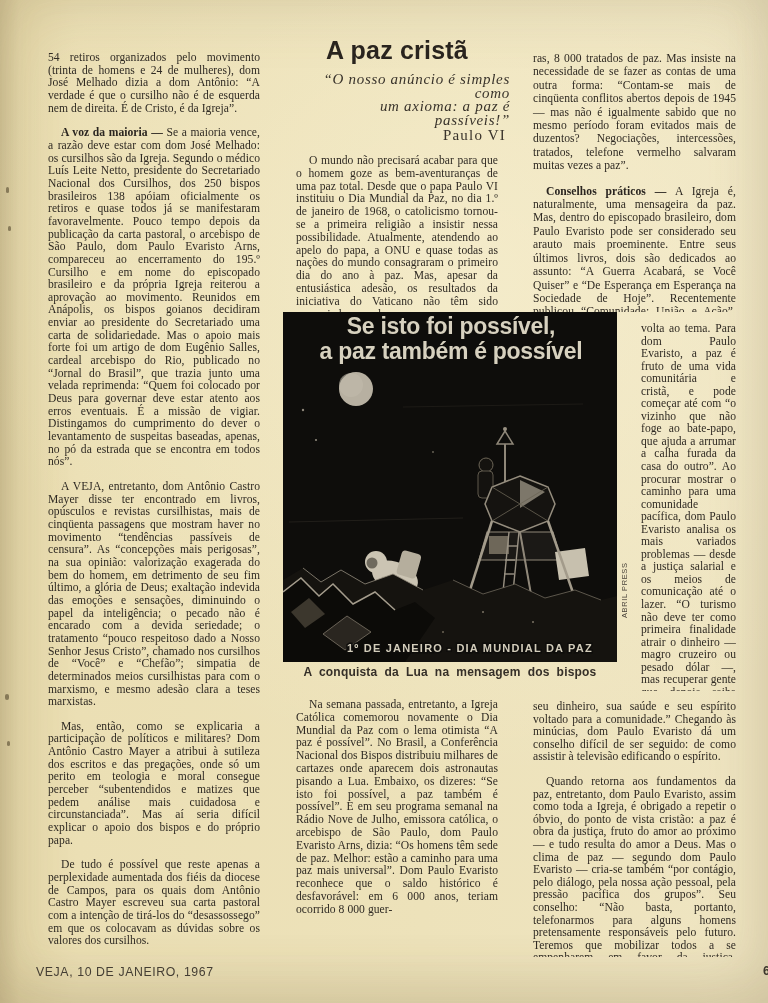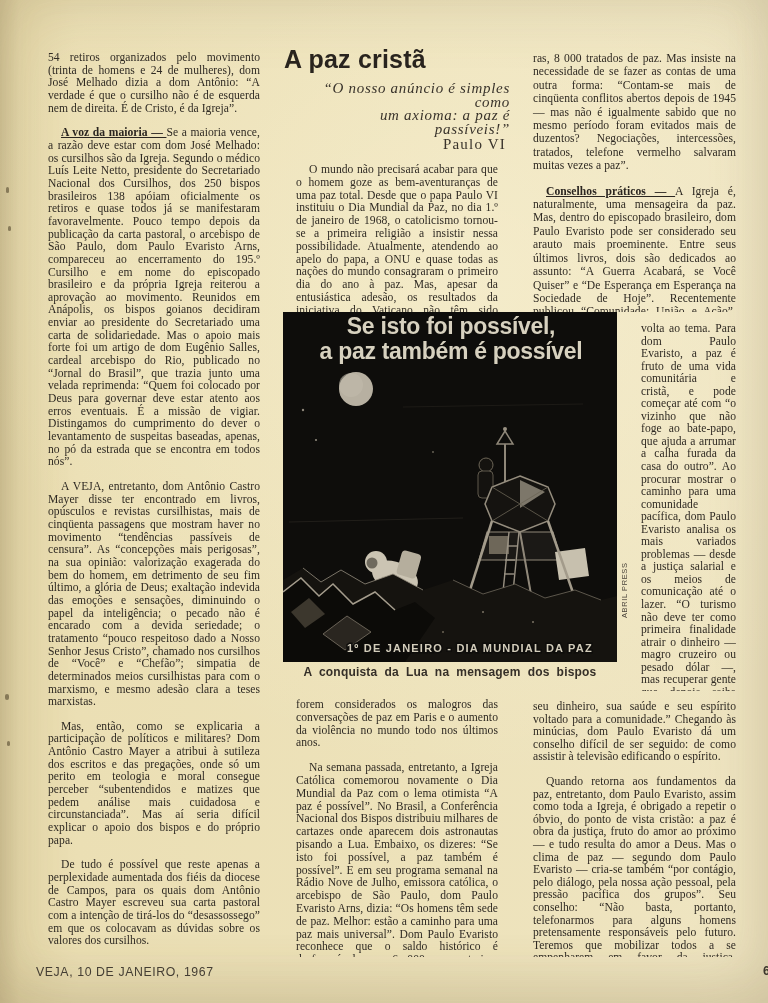--- a/index.html
+++ b/index.html
@@ -8,30 +8,30 @@
     font-family:"Liberation Serif",serif;color:#2f2a23;
     background:
       radial-gradient(120% 90% at 62% 28%, rgba(255,249,224,.38) 0%, rgba(255,249,224,0) 55%),
       linear-gradient(90deg,#d7c99c 0%,#e6d9ab 2.5%,#ebdfb4 10%,#ede2ba 55%,#efe5c2 100%);
     box-shadow: inset 0 0 70px rgba(120,100,60,.20), inset 0 -25px 45px rgba(120,100,60,.10);
   }
   .textcol{position:absolute;text-align:justify;font-size:11.6px;line-height:12.7px;letter-spacing:.05px;overflow:hidden;}
   .textcol p{margin:12px;}
   .ind{text-indent:13px;}
   .gap{margin-top:12px;}
-  b.runin{font-weight:bold;color:#2a2520;text-decoration:underline;}
+  b.runin{font-weight:bold;color:#2a2520;}
   #col1{left:36px;top:40px;width:236px;height:915px;line-height:12.65px;}
   #col2top{left:284px;top:36px;width:226px;height:276px;line-height:12.8px;}
   #col2bot{left:284px;top:687px;width:226px;height:270px;line-height:12.8px;}
   #col3top{left:521px;top:40px;width:227px;height:272px;line-height:13.4px;}
   #col3nar{left:629px;top:311px;width:119px;height:380px;line-height:12.55px;}
   #col3bot{left:521px;top:689px;width:227px;height:268px;line-height:12.6px;}
   h1.title{
-    margin:9px 0 9px 0;font-family:"Liberation Sans",sans-serif;font-weight:bold;
-    font-size:25px;line-height:28px;letter-spacing:.2px;color:#29241e;text-align:left;
+    margin:0 0 9px 0;font-family:"Liberation Sans",sans-serif;font-weight:bold;
+    font-size:25px;line-height:28px;letter-spacing:.2px;color:#29241e;text-align:center;
   }
   .epigraph{width:188px;margin:6px 0 12px auto;text-align:right;font-style:italic;
     font-size:15px;line-height:13.6px;letter-spacing:.7px;color:#39332b;}
   .epigraph .author{font-style:normal;letter-spacing:1.2px;padding-right:4px;margin-top:2px;}
   #poster{position:absolute;left:283px;top:312px;width:334px;height:280px;}
   #poster svg{display:block;}
   #caption{position:absolute;left:283px;top:665px;width:334px;text-align:center;
     font-family:"Liberation Sans",sans-serif;font-weight:bold;font-size:12px;
     color:#352f28;word-spacing:3.5px;letter-spacing:.2px;}
   #credit{position:absolute;left:620px;top:618px;transform:rotate(-90deg);transform-origin:0 0;
@@ -136,21 +136,20 @@
 
       <text x="168" y="22" text-anchor="middle" font-family="Liberation Sans, sans-serif" font-weight="bold" font-size="23" letter-spacing="-0.3" fill="#d7d1bf">Se isto foi possível,</text>
       <text x="168" y="47" text-anchor="middle" font-family="Liberation Sans, sans-serif" font-weight="bold" font-size="23" letter-spacing="-0.3" fill="#d7d1bf">a paz também é possível</text>
       <text x="64" y="340" font-family="Liberation Sans, sans-serif" font-weight="bold" font-size="11" letter-spacing="1.2" fill="#d2ccba" stroke="#0e0d0b" stroke-width="3" paint-order="stroke">1º DE JANEIRO - DIA MUNDIAL DA PAZ</text>
     </svg>
   </div>
   <div id="credit">ABRIL PRESS</div>
   <div id="caption">A conquista da Lua na mensagem dos bispos</div>
 
   <div class="textcol" id="col2bot">
-    <p>forem considerados os malogros das conversações de paz em Paris e o aumento da violência no mundo todo nos últimos anos.</p>
     <p class="ind">Na semana passada, entretanto, a Igreja Católica comemorou novamente o Dia Mundial da Paz com o lema otimista “A paz é possível”. No Brasil, a Conferência Nacional dos Bispos distribuiu milhares de cartazes onde aparecem dois astronautas pisando a Lua. Embaixo, os dizeres: “Se isto foi possível, a paz também é possível”. E em seu programa semanal na Rádio Nove de Julho, emissora católica, o arcebispo de São Paulo, dom Paulo Evaristo Arns, dizia: “Os homens têm sede de paz. Melhor: estão a caminho para uma paz mais universal”. Dom Paulo Evaristo reconhece que o saldo histórico é desfavorável: em 6 000 anos, teriam ocorrido 8 000 guer-</p>
   </div>
 
   <div class="textcol" id="col3top">
     <p>ras, 8 000 tratados de paz. Mas insiste na necessidade de se fazer as contas de uma outra forma: “Contam-se mais de cinqüenta conflitos abertos depois de 1945 — mas não é igualmente sabido que no mesmo período foram evitados mais de duzentos? Negociações, intercessões, tratados, telefone vermelho salvaram muitas vezes a paz”.</p>
     <p class="gap ind"><b class="runin">Conselhos práticos — </b><span>A Igreja é, naturalmente, uma mensageira da paz. Mas, dentro do episcopado brasileiro, dom Paulo Evaristo pode ser considerado seu arauto mais proeminente. Entre seus últimos livros, dois são dedicados ao assunto: “A Guerra Acabará, se Você Quiser” e “De Esperança em Esperança na Sociedade de Hoje”. Recentemente publicou “Comunidade: União e Ação”, onde</span></p>
   </div>
 
   <div class="textcol" id="col3nar">
     <p>volta ao tema. Para dom Paulo Evaristo, a paz é fruto de uma vida comunitária e cristã, e pode começar até com “o vizinho que não foge ao bate-papo, que ajuda a arrumar a calha furada da casa do outro”. Ao procurar mostrar o caminho para uma comunidade pacífica, dom Paulo Evaristo analisa os mais variados problemas — desde a justiça salarial e os meios de comunicação até o lazer. “O turismo não deve ter como primeira finalidade atrair o dinheiro — magro cruzeiro ou pesado dólar —, mas recuperar gente que depois saiba fazer alguma coisa com o</p>

